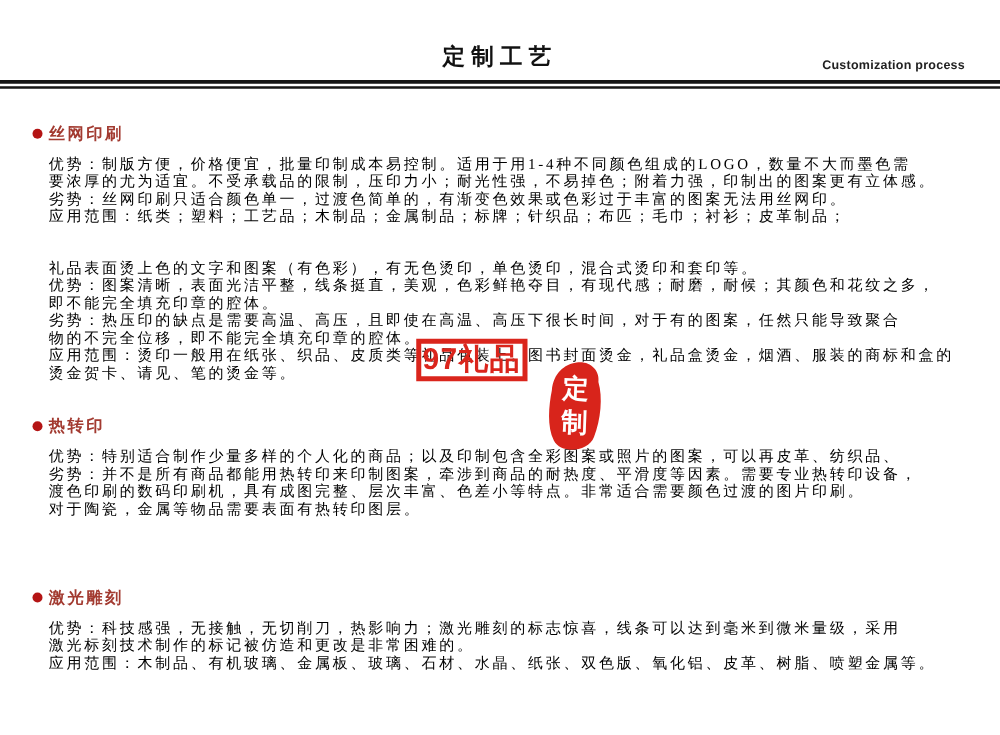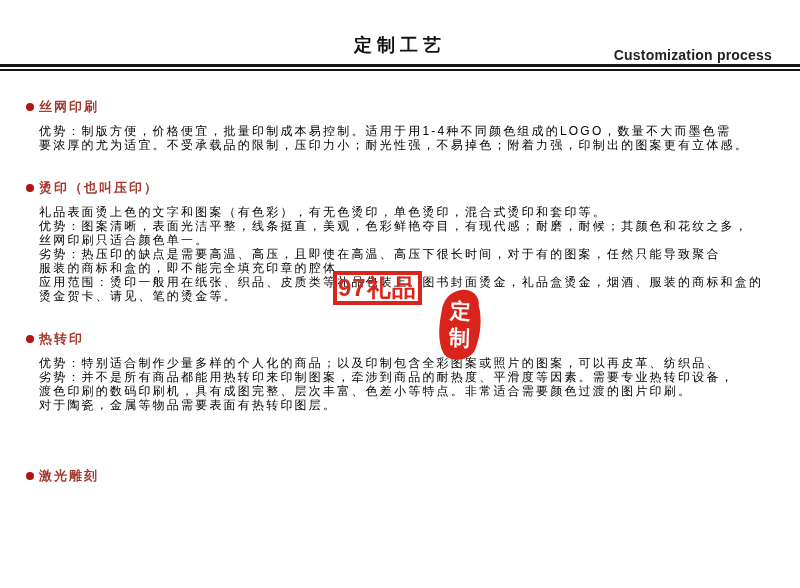--- a/index.html
+++ b/index.html
@@ -10,29 +10,29 @@
     position:relative; overflow:hidden;
   }
   .header { position:relative; padding-top:33px; }
   .page-title {
     margin:0; text-align:center;
     font-size:18px; font-weight:bold; color:#111;
     letter-spacing:5px;
   }
   .page-subtitle {
     position:absolute; right:28px; top:47px;
-    font-size:14px; font-weight:bold; color:#222;
+    font-size:10px; font-weight:bold; color:#222;
     letter-spacing:0.2px;
   }
   .rule { margin-top:7px; }
   .rule .r1 { height:3px; background:#161616; }
   .rule .r2 { height:2px; background:#161616; margin-top:2px; }
 
   .content { padding:0 20px 0 26px; }
-  .sec { margin-top:27px; }
+  .sec { margin-top:27px;font-family:Liberation Serif, serif; }
   .sec.last { margin-top:55px; }
   .sec-head { display:flex; align-items:center; gap:5px; }
   .bullet {
     width:8px; height:8px; border-radius:50%;
     background:#b41414; flex:0 0 auto;
   }
   .sec-title {
     margin:0; font-size:13px; font-weight:bold;
     color:#a23a30; letter-spacing:2px;
   }
@@ -74,34 +74,32 @@
 <div class="content">
 
   <section class="sec">
     <div class="sec-head">
       <span class="bullet"></span>
       <h2 class="sec-title">丝网印刷</h2>
     </div>
     <div class="sec-body">
       <div class="line">优势：制版方便，价格便宜，批量印制成本易控制。适用于用1-4种不同颜色组成的LOGO，数量不大而墨色需</div>
       <div class="line">要浓厚的尤为适宜。不受承载品的限制，压印力小；耐光性强，不易掉色；附着力强，印制出的图案更有立体感。</div>
+      <div class="line">劣势：丝网印刷只适合颜色单一，过渡色简单的，有渐变色效果或色彩过于丰富的图案无法用丝网印。</div>
+      <div class="line">应用范围：纸类；塑料；工艺品；木制品；金属制品；标牌；针织品；布匹；毛巾；衬衫；皮革制品；</div>
     </div>
   </section>
 
   <section class="sec">
-    <div class="sec-head">
-      <span class="bullet"></span>
-      <h2 class="sec-title">烫印（也叫压印）</h2>
-    </div>
     <div class="sec-body">
       <div class="line">礼品表面烫上色的文字和图案（有色彩），有无色烫印，单色烫印，混合式烫印和套印等。</div>
       <div class="line">优势：图案清晰，表面光洁平整，线条挺直，美观，色彩鲜艳夺目，有现代感；耐磨，耐候；其颜色和花纹之多，</div>
-      <div class="line">丝网印刷只适合颜色单一。</div>
+      <div class="line">即不能完全填充印章的腔体。</div>
       <div class="line">劣势：热压印的缺点是需要高温、高压，且即使在高温、高压下很长时间，对于有的图案，任然只能导致聚合</div>
-      <div class="line">服装的商标和盒的，即不能完全填充印章的腔体。</div>
+      <div class="line">物的不完全位移，即不能完全填充印章的腔体。</div>
       <div class="line">应用范围：烫印一般用在纸张、织品、皮质类等礼品包装上。图书封面烫金，礼品盒烫金，烟酒、服装的商标和盒的</div>
       <div class="line">烫金贺卡、请见、笔的烫金等。</div>
     </div>
   </section>
 
   <section class="sec">
     <div class="sec-head">
       <span class="bullet"></span>
       <h2 class="sec-title">热转印</h2>
     </div>
@@ -111,20 +109,25 @@
       <div class="line">渡色印刷的数码印刷机，具有成图完整、层次丰富、色差小等特点。非常适合需要颜色过渡的图片印刷。</div>
       <div class="line">对于陶瓷，金属等物品需要表面有热转印图层。</div>
     </div>
   </section>
 
   <section class="sec last">
     <div class="sec-head">
       <span class="bullet"></span>
       <h2 class="sec-title">激光雕刻</h2>
     </div>
+    <div class="sec-body">
+      <div class="line">优势：科技感强，无接触，无切削刀，热影响力；激光雕刻的标志惊喜，线条可以达到毫米到微米量级，采用</div>
+      <div class="line">激光标刻技术制作的标记被仿造和更改是非常困难的。</div>
+      <div class="line">应用范围：木制品、有机玻璃、金属板、玻璃、石材、水晶、纸张、双色版、氧化铝、皮革、树脂、喷塑金属等。</div>
+    </div>
   </section>
 
 </div>
 
 <div class="watermark">
   <span>97礼品</span>
 </div>
 
 <svg class="stamp" viewBox="0 0 46 74" xmlns="http://www.w3.org/2000/svg">
   <path d="M23 1 C33 -1 42 6 41 16 C45 28 44 46 39 60 C35 72 13 75 7 64 C1 53 2 36 4 24 C5 10 13 3 23 1 Z" fill="#d8241b"></path>

